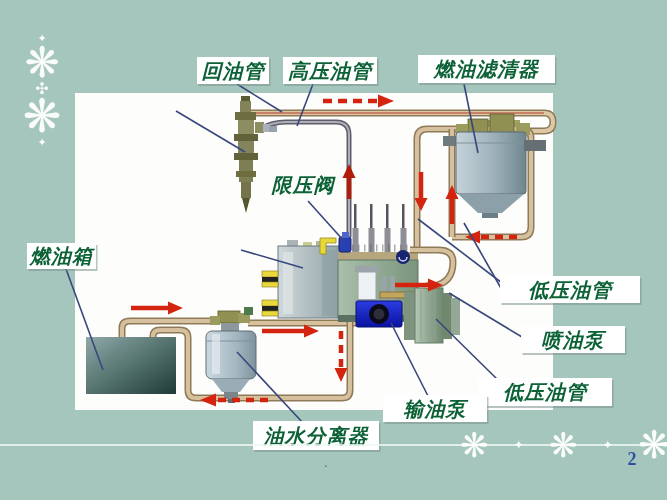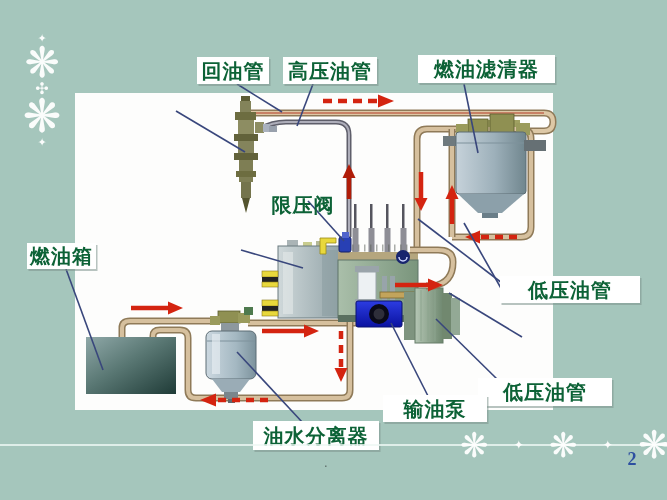--- a/index.html
+++ b/index.html
@@ -3,21 +3,21 @@
 <meta charset="utf-8">
 <style>
   html,body{margin:0;padding:0;}
   body{font-family:"Liberation Sans","DejaVu Sans",sans-serif;}
   .slide{position:relative;width:667px;height:500px;background:#a5c6bc;overflow:hidden;}
   .panel{position:absolute;left:75px;top:93px;width:478px;height:317px;background:#fdfdfc;}
   svg.diagram{position:absolute;left:0;top:0;width:667px;height:500px;}
   .lbl{position:absolute;display:flex;align-items:center;justify-content:center;
        background:#ffffff;color:#0c6236;font-weight:700;font-size:20px;line-height:1;
        letter-spacing:1px;white-space:nowrap;
-       box-shadow:1.5px 2px 0 rgba(125,148,140,.55);}
+       box-shadow:1.5px 2px 0 rgba(125,148,140,.55);font-style:italic;}
   .lbl.plain{background:transparent;box-shadow:none;}
   .ornament-left{position:absolute;left:8px;top:0px;width:68px;height:182px;
        display:flex;flex-direction:column;align-items:center;justify-content:center;
        color:#ffffff;opacity:.95;pointer-events:none;}
   .ornament-left span{display:block;line-height:.9;}
   .ornament-band{position:absolute;left:460px;top:426px;width:210px;height:38px;
        display:flex;align-items:center;justify-content:space-between;
        color:#ffffff;opacity:.95;pointer-events:none;}
   .divider{position:absolute;left:0;top:444px;width:667px;height:2px;
        background:rgba(238,248,244,.8);}
@@ -253,23 +253,24 @@
       <line x1="449" y1="293" x2="522" y2="337"></line>
       <line x1="436" y1="319" x2="499" y2="381"></line>
       <line x1="391" y1="323" x2="428" y2="396"></line>
       <line x1="237" y1="352" x2="303" y2="423"></line>
     </g>
   </svg>
 
   <div class="lbl" style="left:197px;top:57px;width:72px;height:27px">回油管</div>
   <div class="lbl" style="left:418px;top:55px;width:137px;height:28px">燃油滤清器</div>
   <div class="lbl" style="left:283px;top:57px;width:94px;height:27px">高压油管</div>
-  <div class="lbl plain" style="left:271px;top:194px;width:64px;height:21px">限压阀</div>
+  <div class="lbl plain" style="left:271px;top:174px;width:64px;height:21px">限压阀</div>
   <div class="lbl" style="left:27px;top:243px;width:69px;height:26px">燃油箱</div>
   <div class="lbl" style="left:500px;top:276px;width:140px;height:27px">低压油管</div>
+  <div class="lbl" style="left:521px;top:326px;width:104px;height:27px">喷油泵</div>
   <div class="lbl" style="left:478px;top:378px;width:134px;height:28px">低压油管</div>
   <div class="lbl" style="left:383px;top:395px;width:104px;height:27px">输油泵</div>
   <div class="lbl" style="left:253px;top:421px;width:126px;height:29px">油水分离器</div>
 
   <div class="divider"></div>
   <div class="ornament-band">
     <span class="g34">❋</span>
     <span class="g12">✦</span>
     <span class="g34">❋</span>
     <span class="g12">✦</span>

